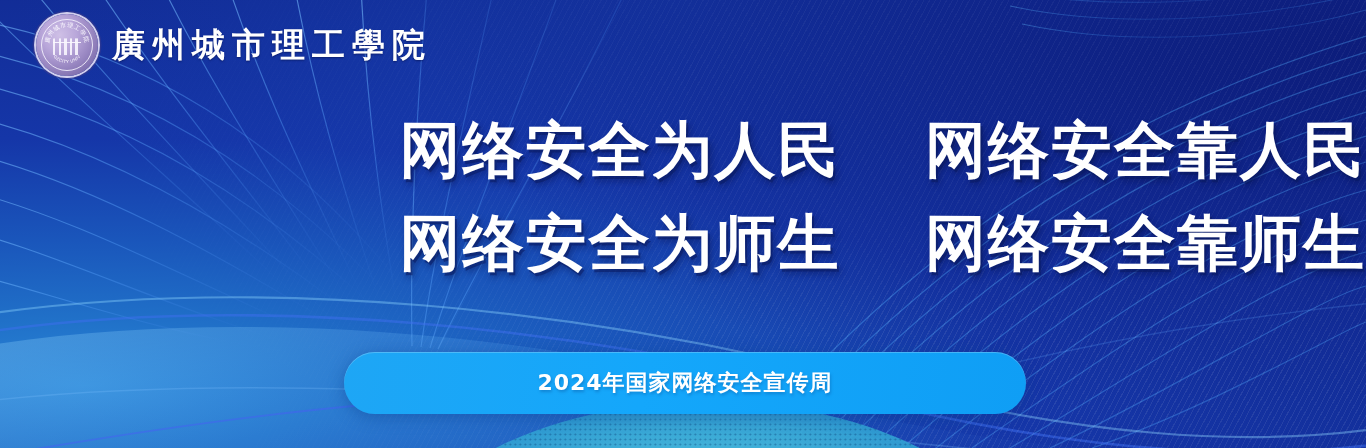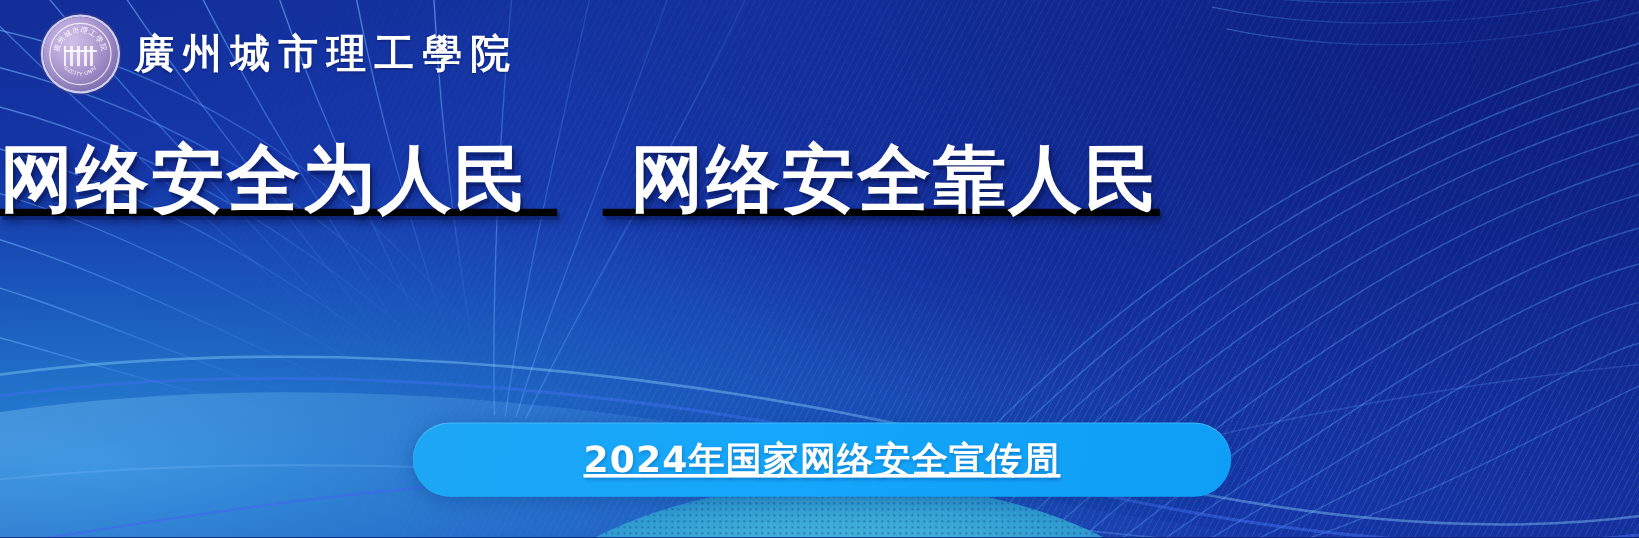--- a/index.html
+++ b/index.html
@@ -127,22 +127,21 @@
     line-height: 1;
     text-shadow: 0 1px 2px rgba(5,15,70,.5);
     white-space: nowrap;
   }
 
   #headline {
     position: absolute;
     left: 0;
     top: 104px;
     width: 1366px;
-    text-align: left;
-    text-decoration: underline;
+    text-align: right;
   }
   .headline-line {
     font-family: "DejaVu Sans", "Liberation Sans", sans-serif;
     font-size: 61px;
     font-weight: 700;
     color: #ffffff;
     line-height: 1.52;
     letter-spacing: 2px;
     white-space: nowrap;
     text-shadow:
@@ -161,27 +160,26 @@
     background: linear-gradient(100deg, #1ea6f5 0%, #14a7fb 44%, #0f9ef5 100%);
     box-shadow:
       0 3px 16px rgba(8,60,140,0.40),
       inset 0 1px 0 rgba(255,255,255,0.22);
     display: flex;
     align-items: center;
     justify-content: center;
   }
   #pill-text {
     font-family: "DejaVu Sans", "Liberation Sans", sans-serif;
-    font-size: 30px;
+    font-size: 22px;
     font-weight: 700;
     color: #ffffff;
     letter-spacing: 1px;
     white-space: nowrap;
     text-shadow: 1px 2px 3px rgba(8,70,140,0.35);
-    text-decoration: underline;
   }
 
   #bottom-band {
     position: absolute;
     left: 0;
     bottom: 0;
     width: 1366px;
     height: 34px;
     overflow: hidden;
   }
@@ -325,20 +323,25 @@
         <div id="uni-cn">廣州城市理工學院</div>
       </div>
     </div>
 
     <div id="headline">
       <div class="headline-line">
         <span>网络安全为人民</span>
         <span class="hl-gap"></span>
         <span>网络安全靠人民</span>
       </div>
+      <div class="headline-line">
+        <span>网络安全为师生</span>
+        <span class="hl-gap"></span>
+        <span>网络安全靠师生</span>
+      </div>
     </div>
 
     <div id="pill">
       <span id="pill-text">2024年国家网络安全宣传周</span>
     </div>
 
   </div>
 </div>
 
 </body></html>

